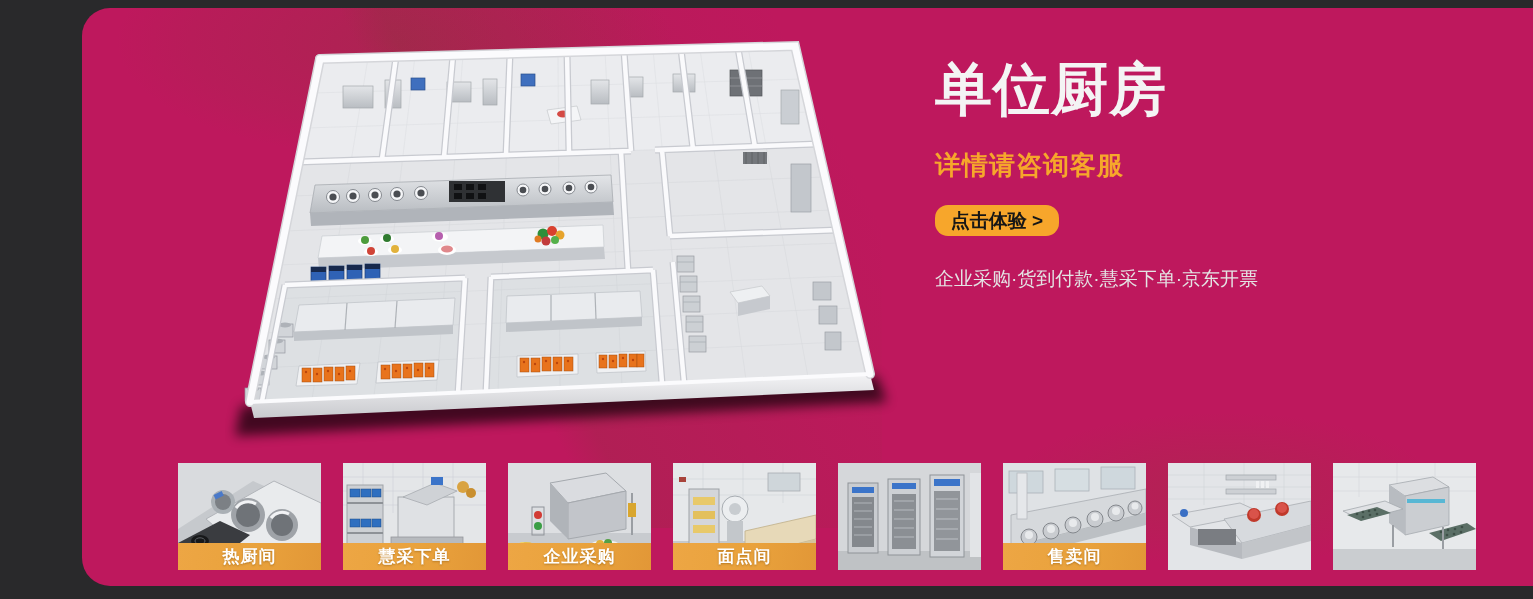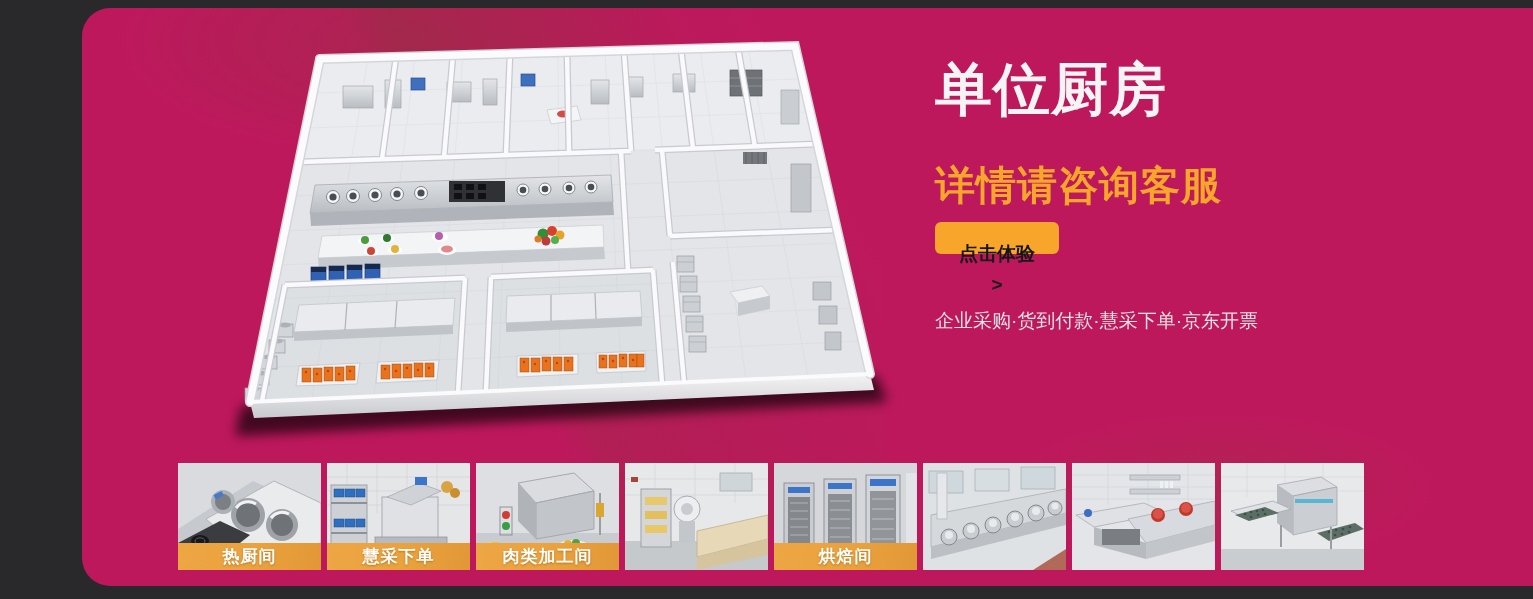--- a/index.html
+++ b/index.html
@@ -28,35 +28,35 @@
   }
   .floorplan{position:absolute;left:143px;top:16px;width:680px;height:430px;}
   .floorplan svg{display:block;width:100%;height:100%;}
 
   .hero{position:absolute;left:853px;top:44px;width:470px;}
   .hero-title{
     color:#f4f4f4;font-size:57px;font-weight:800;line-height:75px;
     letter-spacing:1px;margin:0;
   }
   .hero-sub{
-    color:#f6a72b;font-size:40px;font-weight:800;letter-spacing:1px;
-    margin-top:31px;
+    color:#f6a72b;font-size:26px;font-weight:800;letter-spacing:1px;
+    margin-top:21px;
   }
   .cta{
-    display:inline-block;margin-top:9px;
-    background:#f7a62b;color:#161616;border:none;border-radius:6px;
+    display:inline-block;margin-top:22px;
+    background:#f7a62b;color:#161616;border:none;border-radius:13px;
     font-family:inherit;font-size:19px;font-weight:700;
     width:124px;height:31px;line-height:31px;text-align:center;
-    padding:16px;cursor:pointer;
-  }
-  .notes{margin-top:13px;color:#e4e4e4;font-size:19px;line-height:26px;}
+    padding:0;cursor:pointer;
+  }
+  .notes{margin-top:30px;color:#e4e4e4;font-size:19px;line-height:26px;}
   .notes div{white-space:nowrap;}
 
   .gallery{
-    position:absolute;left:96px;top:455px;display:flex;gap:6px;
+    position:absolute;left:96px;top:455px;display:flex;gap:22px;
   }
   .tile{
     position:relative;width:143px;height:107px;margin:0;
     background:#3a3a3a;overflow:hidden;flex:none;cursor:pointer;
   }
   .tile svg{display:block;width:143px;height:107px;}
   .tile-label{
     position:absolute;left:0;right:0;bottom:0;height:27px;
     background:linear-gradient(100deg,#eda644 0%,#e9a23c 55%,#e29737 100%);
     color:#fff;font-size:17px;font-weight:700;letter-spacing:1px;
@@ -426,21 +426,21 @@
         <ellipse cx="97" cy="83" rx="15" ry="6" fill="#f0f1f3"></ellipse>
           <circle cx="92" cy="81" r="4" fill="#e2b23c"></circle>
           <circle cx="100" cy="80" r="4" fill="#54a046"></circle>
           <circle cx="104" cy="84" r="3" fill="#d04438"></circle>
         <ellipse cx="55" cy="92" rx="13" ry="6" fill="#c0392b"></ellipse>
           <circle cx="50" cy="90" r="4" fill="#e74c3c"></circle>
           <circle cx="60" cy="91" r="4" fill="#a93226"></circle>
         <ellipse cx="18" cy="84" rx="10" ry="5" fill="#e6c14c"></ellipse>
           <circle cx="14" cy="82" r="3" fill="#f2d46a"></circle>
       </svg>
-      <figcaption class="tile-label">肉类加工间</figcaption>
+      <figcaption class="tile-label">企业采购</figcaption>
     </figure>
 
     <figure class="tile">
       <svg viewBox="0 0 143 107">
         <rect width="143" height="107" fill="#e6e8ea"></rect>
         <g stroke="#d2d5d8" stroke-width="0.6">
             <line x1="0" y1="16" x2="143" y2="16"></line>
             <line x1="0" y1="32" x2="143" y2="32"></line>
             <line x1="30" y1="0" x2="30" y2="40"></line>
             <line x1="70" y1="0" x2="70" y2="40"></line>
@@ -452,20 +452,21 @@
         <rect x="20" y="34" width="22" height="8" fill="#e8c96a"></rect>
           <rect x="20" y="48" width="22" height="8" fill="#e3c05c"></rect>
           <rect x="20" y="62" width="22" height="8" fill="#e8c96a"></rect>
         <circle cx="62" cy="46" r="13" fill="#eceef0" stroke="#a8adb2" stroke-width="1"></circle>
           <circle cx="62" cy="46" r="6" fill="#c8ccd0"></circle>
         <rect x="54" y="58" width="16" height="22" fill="#c3c7cb"></rect>
         <polygon points="72,68 143,52 143,76 72,94" fill="#e7d9b8" stroke="#bfae88" stroke-width="0.8"></polygon>
         <polygon points="72,94 143,76 143,92 72,107" fill="#d5c49d"></polygon>
         <rect x="6" y="14" width="7" height="5" fill="#a8433a"></rect>
       </svg>
+      <figcaption class="tile-label">面点间</figcaption>
     </figure>
 
     <figure class="tile">
       <svg viewBox="0 0 143 107">
         <rect width="143" height="107" fill="#d5d7da"></rect>
         <rect x="0" y="88" width="143" height="19" fill="#bfc2c5"></rect>
         <g>
           <rect x="10" y="20" width="30" height="70" fill="#c9ccd0" stroke="#8f9398" stroke-width="1"></rect>
           <rect x="14" y="24" width="22" height="6" fill="#3b74c9"></rect>
           <rect x="14" y="34" width="22" height="50" fill="#84888d"></rect>
@@ -492,21 +493,20 @@
           <g stroke="#bcc0c5" stroke-width="1">
               <line x1="98" y1="36" x2="120" y2="36"></line>
               <line x1="98" y1="46" x2="120" y2="46"></line>
               <line x1="98" y1="56" x2="120" y2="56"></line>
               <line x1="98" y1="66" x2="120" y2="66"></line>
               <line x1="98" y1="76" x2="120" y2="76"></line>
             </g>
         </g>
         <rect x="132" y="10" width="11" height="84" fill="#e2e4e7"></rect>
       </svg>
-      <figcaption class="tile-label">烘焙间</figcaption>
     </figure>
 
     <figure class="tile">
       <svg viewBox="0 0 143 107">
         <rect width="143" height="107" fill="#dfe2e5"></rect>
         <rect x="6" y="8" width="34" height="22" fill="#cfd8dd" stroke="#aab2b8" stroke-width="0.8"></rect>
         <rect x="52" y="6" width="34" height="22" fill="#d6dee2" stroke="#aab2b8" stroke-width="0.8"></rect>
         <rect x="98" y="4" width="34" height="22" fill="#cfd8dd" stroke="#aab2b8" stroke-width="0.8"></rect>
         <polygon points="110,107 143,86 143,107" fill="#b06a57"></polygon>
         <polygon points="8,52 143,26 143,50 8,84" fill="#d6d9dc" stroke="#a9adb2" stroke-width="0.8"></polygon>
@@ -522,20 +522,21 @@
         <g fill="#e8eaec">
           <circle cx="26" cy="72" r="4"></circle>
             <circle cx="48" cy="66" r="4"></circle>
             <circle cx="70" cy="60" r="4"></circle>
           <circle cx="92" cy="54" r="4"></circle>
             <circle cx="113" cy="48" r="4"></circle>
             <circle cx="132" cy="43" r="3.5"></circle>
         </g>
         <rect x="14" y="10" width="10" height="46" fill="#e5e7ea" stroke="#b6babf" stroke-width="0.8"></rect>
       </svg>
+      <figcaption class="tile-label">售卖间</figcaption>
     </figure>
 
     <figure class="tile">
       <svg viewBox="0 0 143 107">
         <rect width="143" height="107" fill="#e3e5e8"></rect>
         <g stroke="#d0d3d6" stroke-width="0.6">
             <line x1="0" y1="12" x2="143" y2="12"></line>
             <line x1="0" y1="24" x2="143" y2="24"></line>
             <line x1="0" y1="36" x2="143" y2="36"></line>
             <line x1="36" y1="0" x2="36" y2="42"></line>

